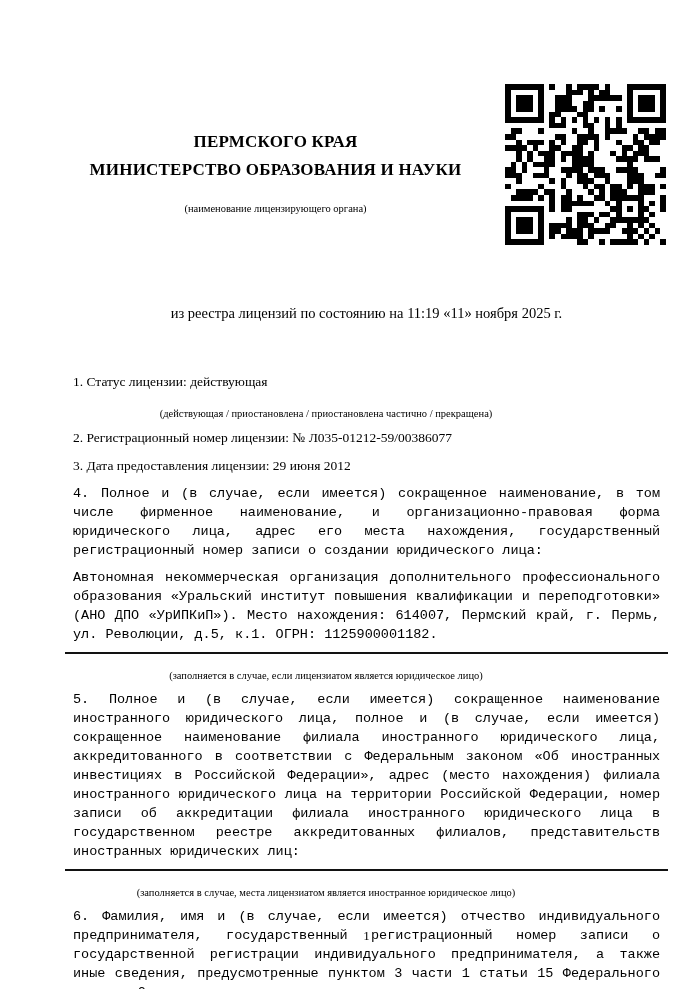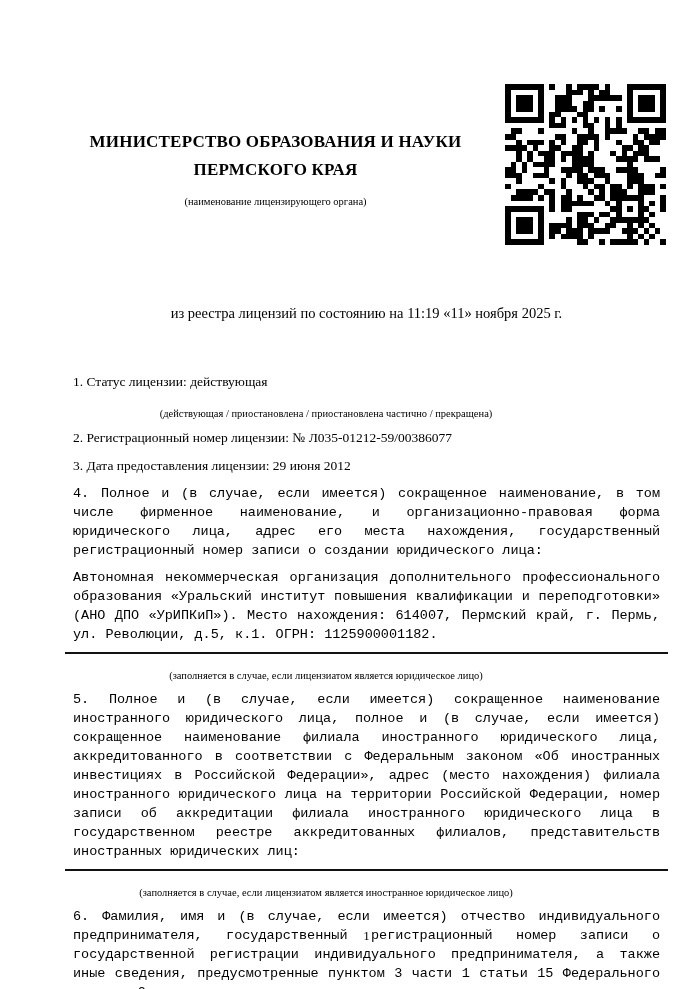--- a/index.html
+++ b/index.html
@@ -32,21 +32,21 @@
   .header .h1 {
     font-weight: bold;
     font-size: 17px;
     line-height: 28px;
     letter-spacing: 0.2px;
     white-space: nowrap;
   }
   .header .hcap {
     font-size: 10.5px;
     line-height: 13px;
-    margin-top: 11px;
+    margin-top: 18px;
   }
 
   
   .qr {
     position: absolute;
     left: 505px;
     top: 84px;
     width: 161px;
     height: 161px;
   }
@@ -104,22 +104,22 @@
     font-size: 13px;
     line-height: 16px;
   }
 </style>
 </head>
 <body>
 
 <div class="page">
 
   <div class="header">
+    <div class="h1">ПЕРМСКОГО КРАЯ</div>
     <div class="h1">МИНИСТЕРСТВО ОБРАЗОВАНИЯ И НАУКИ</div>
-    <div class="h1">ПЕРМСКОГО КРАЯ</div>
     <div class="hcap">(наименование лицензирующего органа)</div>
   </div>
 
   <svg class="qr" id="qr-svg" viewBox="0 0 29 29" shape-rendering="crispEdges">
       <rect x="0" y="0" width="29" height="29" fill="#ffffff"></rect>
       <rect x="0" y="0" width="1" height="1" fill="#000000"></rect>
       <rect x="1" y="0" width="1" height="1" fill="#000000"></rect>
       <rect x="2" y="0" width="1" height="1" fill="#000000"></rect>
       <rect x="3" y="0" width="1" height="1" fill="#000000"></rect>
       <rect x="4" y="0" width="1" height="1" fill="#000000"></rect>
@@ -556,21 +556,21 @@
 
     <p class="item mt-item3">3. Дата предоставления лицензии: 29 июня 2012</p>
 
     <p class="para mt-para4">4. Полное и (в случае, если имеется) сокращенное наименование, в том числе фирменное наименование, и организационно-правовая форма юридического лица, адрес его места нахождения, государственный регистрационный номер записи о создании юридического лица:</p>
     <p class="para">Автономная некоммерческая организация дополнительного профессионального образования «Уральский институт повышения квалификации и переподготовки» (АНО ДПО «УрИПКиП»). Место нахождения: 614007, Пермский край, г. Пермь, ул. Революции, д.5, к.1. ОГРН: 1125900001182.</p>
     <div class="rule"></div>
     <div class="cap">(заполняется в случае, если лицензиатом является юридическое лицо)</div>
 
     <p class="para mt-para5">5. Полное и (в случае, если имеется) сокращенное наименование иностранного юридического лица, полное и (в случае, если имеется) сокращенное наименование филиала иностранного юридического лица, аккредитованного в соответствии с Федеральным законом «Об иностранных инвестициях в Российской Федерации», адрес (место нахождения) филиала иностранного юридического лица на территории Российской Федерации, номер записи об аккредитации филиала иностранного юридического лица в государственном реестре аккредитованных филиалов, представительств иностранных юридических лиц:</p>
     <div class="rule mt-rule5"></div>
-    <div class="cap">(заполняется в случае, если лицензиатом является иностранное юридическое лицо)</div>
+    <div class="cap">(заполняется в случае, места лицензиатом является иностранное юридическое лицо)</div>
 
     <p class="para mt-para6">6. Фамилия, имя и (в случае, если имеется) отчество индивидуального предпринимателя, государственный регистрационный номер записи о государственной регистрации индивидуального предпринимателя, а также иные сведения, предусмотренные пунктом 3 части 1 статьи 15 Федерального закона «О лицензировании отдельных видов деятельности»:</p>
     <div class="rule mt-rule6"></div>
 
 
   </div>
 
   <div class="pagenum">1</div>
 
 </div>

